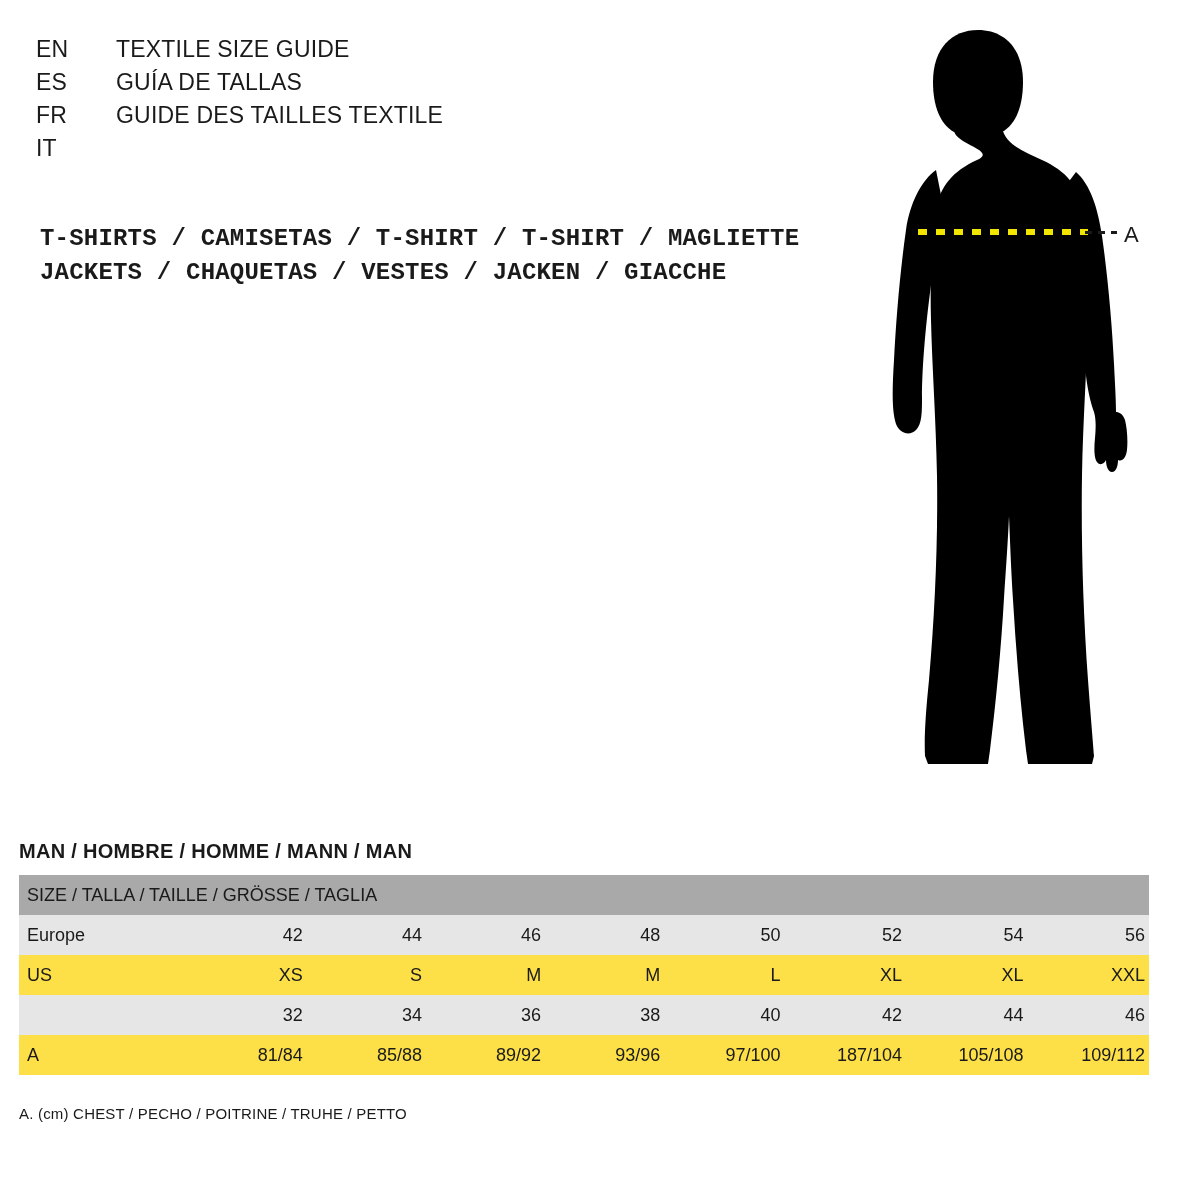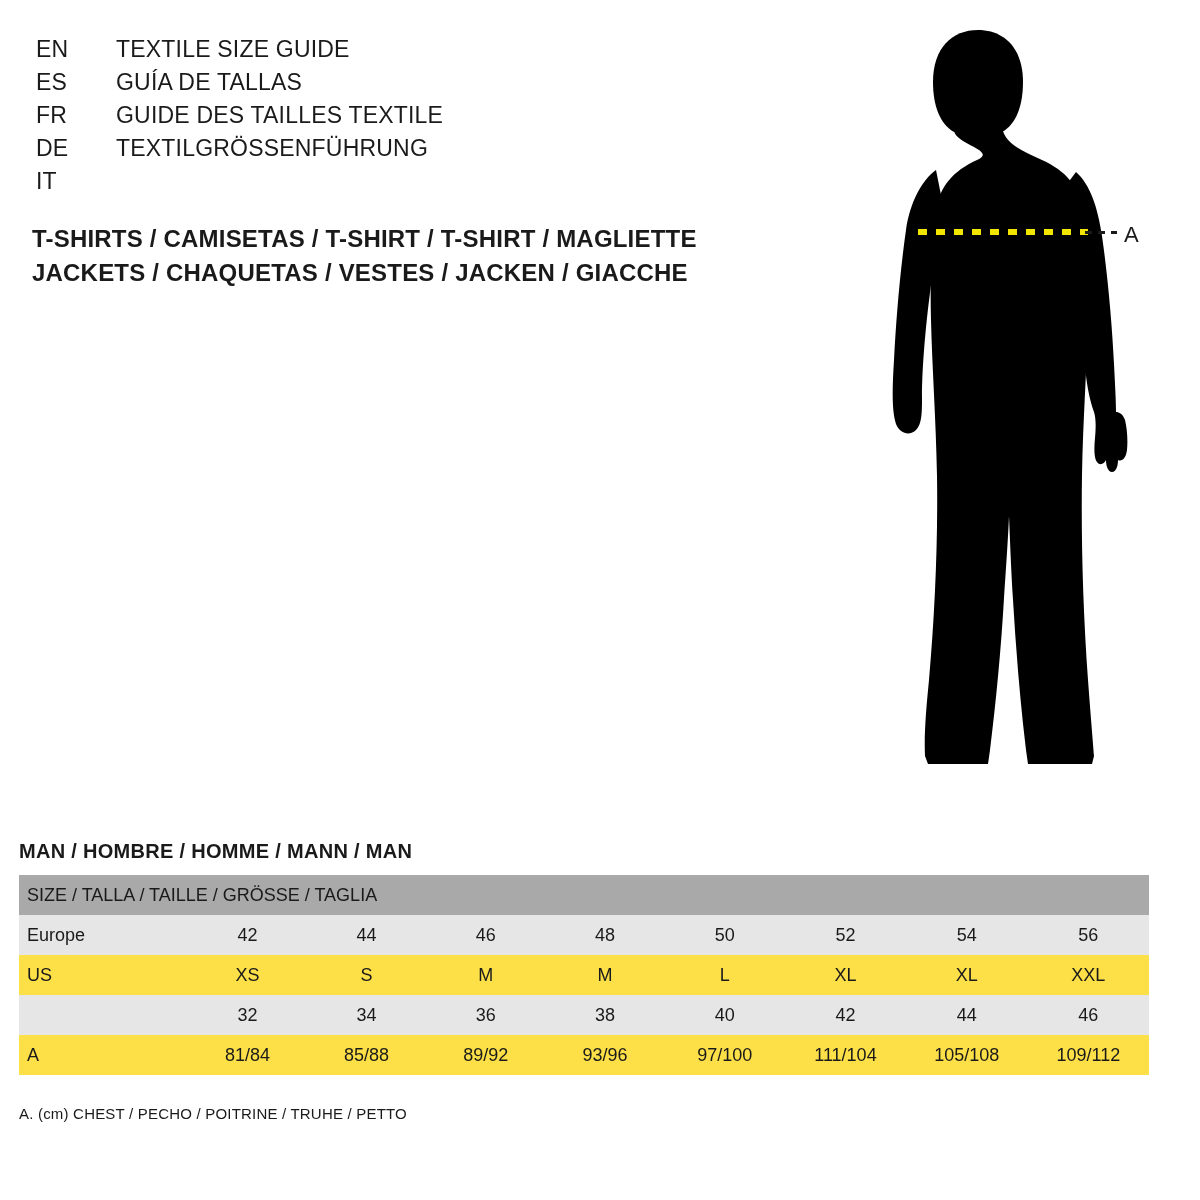--- a/index.html
+++ b/index.html
@@ -40,23 +40,24 @@
     width: 80px;
     flex: none;
     color: #1a1a1a;
   }
   .lang-text {
     color: #1a1a1a;
   }
 
   .category-block {
     position: absolute;
-    left: 32px;
+    left: 40px;
     top: 222px;
     width: 760px;
+    font-family: Liberation Mono, monospace;
   }
   .category-line {
     font-size: 24px;
     font-weight: bold;
     letter-spacing: 0.2px;
     line-height: 34px;
     color: #1a1a1a;
     white-space: nowrap;
   }
 
@@ -122,21 +123,21 @@
   }
   .row-plain td {
     background: #fde047;
   }
   .cell-label {
     width: 170px;
     padding-left: 8px !important;
     text-align: left;
   }
   .cell-val {
-    text-align: center;
+    text-align: right;
     width: 120px;
   }
   .footnote {
     margin-top: 30px;
     font-size: 15px;
     color: #1a1a1a;
     letter-spacing: 0.2px;
   }
 </style>
 </head>
@@ -149,24 +150,20 @@
       <div class="lang-code">EN</div>
       <div class="lang-text">TEXTILE SIZE GUIDE</div>
     </div>
     <div class="lang-row">
       <div class="lang-code">ES</div>
       <div class="lang-text">GUÍA DE TALLAS</div>
     </div>
     <div class="lang-row">
       <div class="lang-code">FR</div>
       <div class="lang-text">GUIDE DES TAILLES TEXTILE</div>
-    </div>
-    <div class="lang-row">
-      <div class="lang-code">DE</div>
-      <div class="lang-text">TEXTILGRÖSSENFÜHRUNG</div>
     </div>
     <div class="lang-row">
       <div class="lang-code">IT</div>
     </div>
   </div>
 
   <div class="category-block">
     <div class="category-line">T-SHIRTS / CAMISETAS / T-SHIRT / T-SHIRT / MAGLIETTE</div>
     <div class="category-line">JACKETS / CHAQUETAS / VESTES / JACKEN / GIACCHE</div>
   </div>
@@ -246,21 +243,21 @@
           <td class="cell-val">44</td>
           <td class="cell-val">46</td>
         </tr>
         <tr class="row-plain">
           <td class="cell-label">A</td>
           <td class="cell-val">81/84</td>
           <td class="cell-val">85/88</td>
           <td class="cell-val">89/92</td>
           <td class="cell-val">93/96</td>
           <td class="cell-val">97/100</td>
-          <td class="cell-val">111/104</td>
+          <td class="cell-val">187/104</td>
           <td class="cell-val">105/108</td>
           <td class="cell-val">109/112</td>
         </tr>
       </tbody>
     </table>
     <div class="footnote">A. (cm) CHEST / PECHO / POITRINE / TRUHE / PETTO</div>
   </div>
 
 </div>
 

